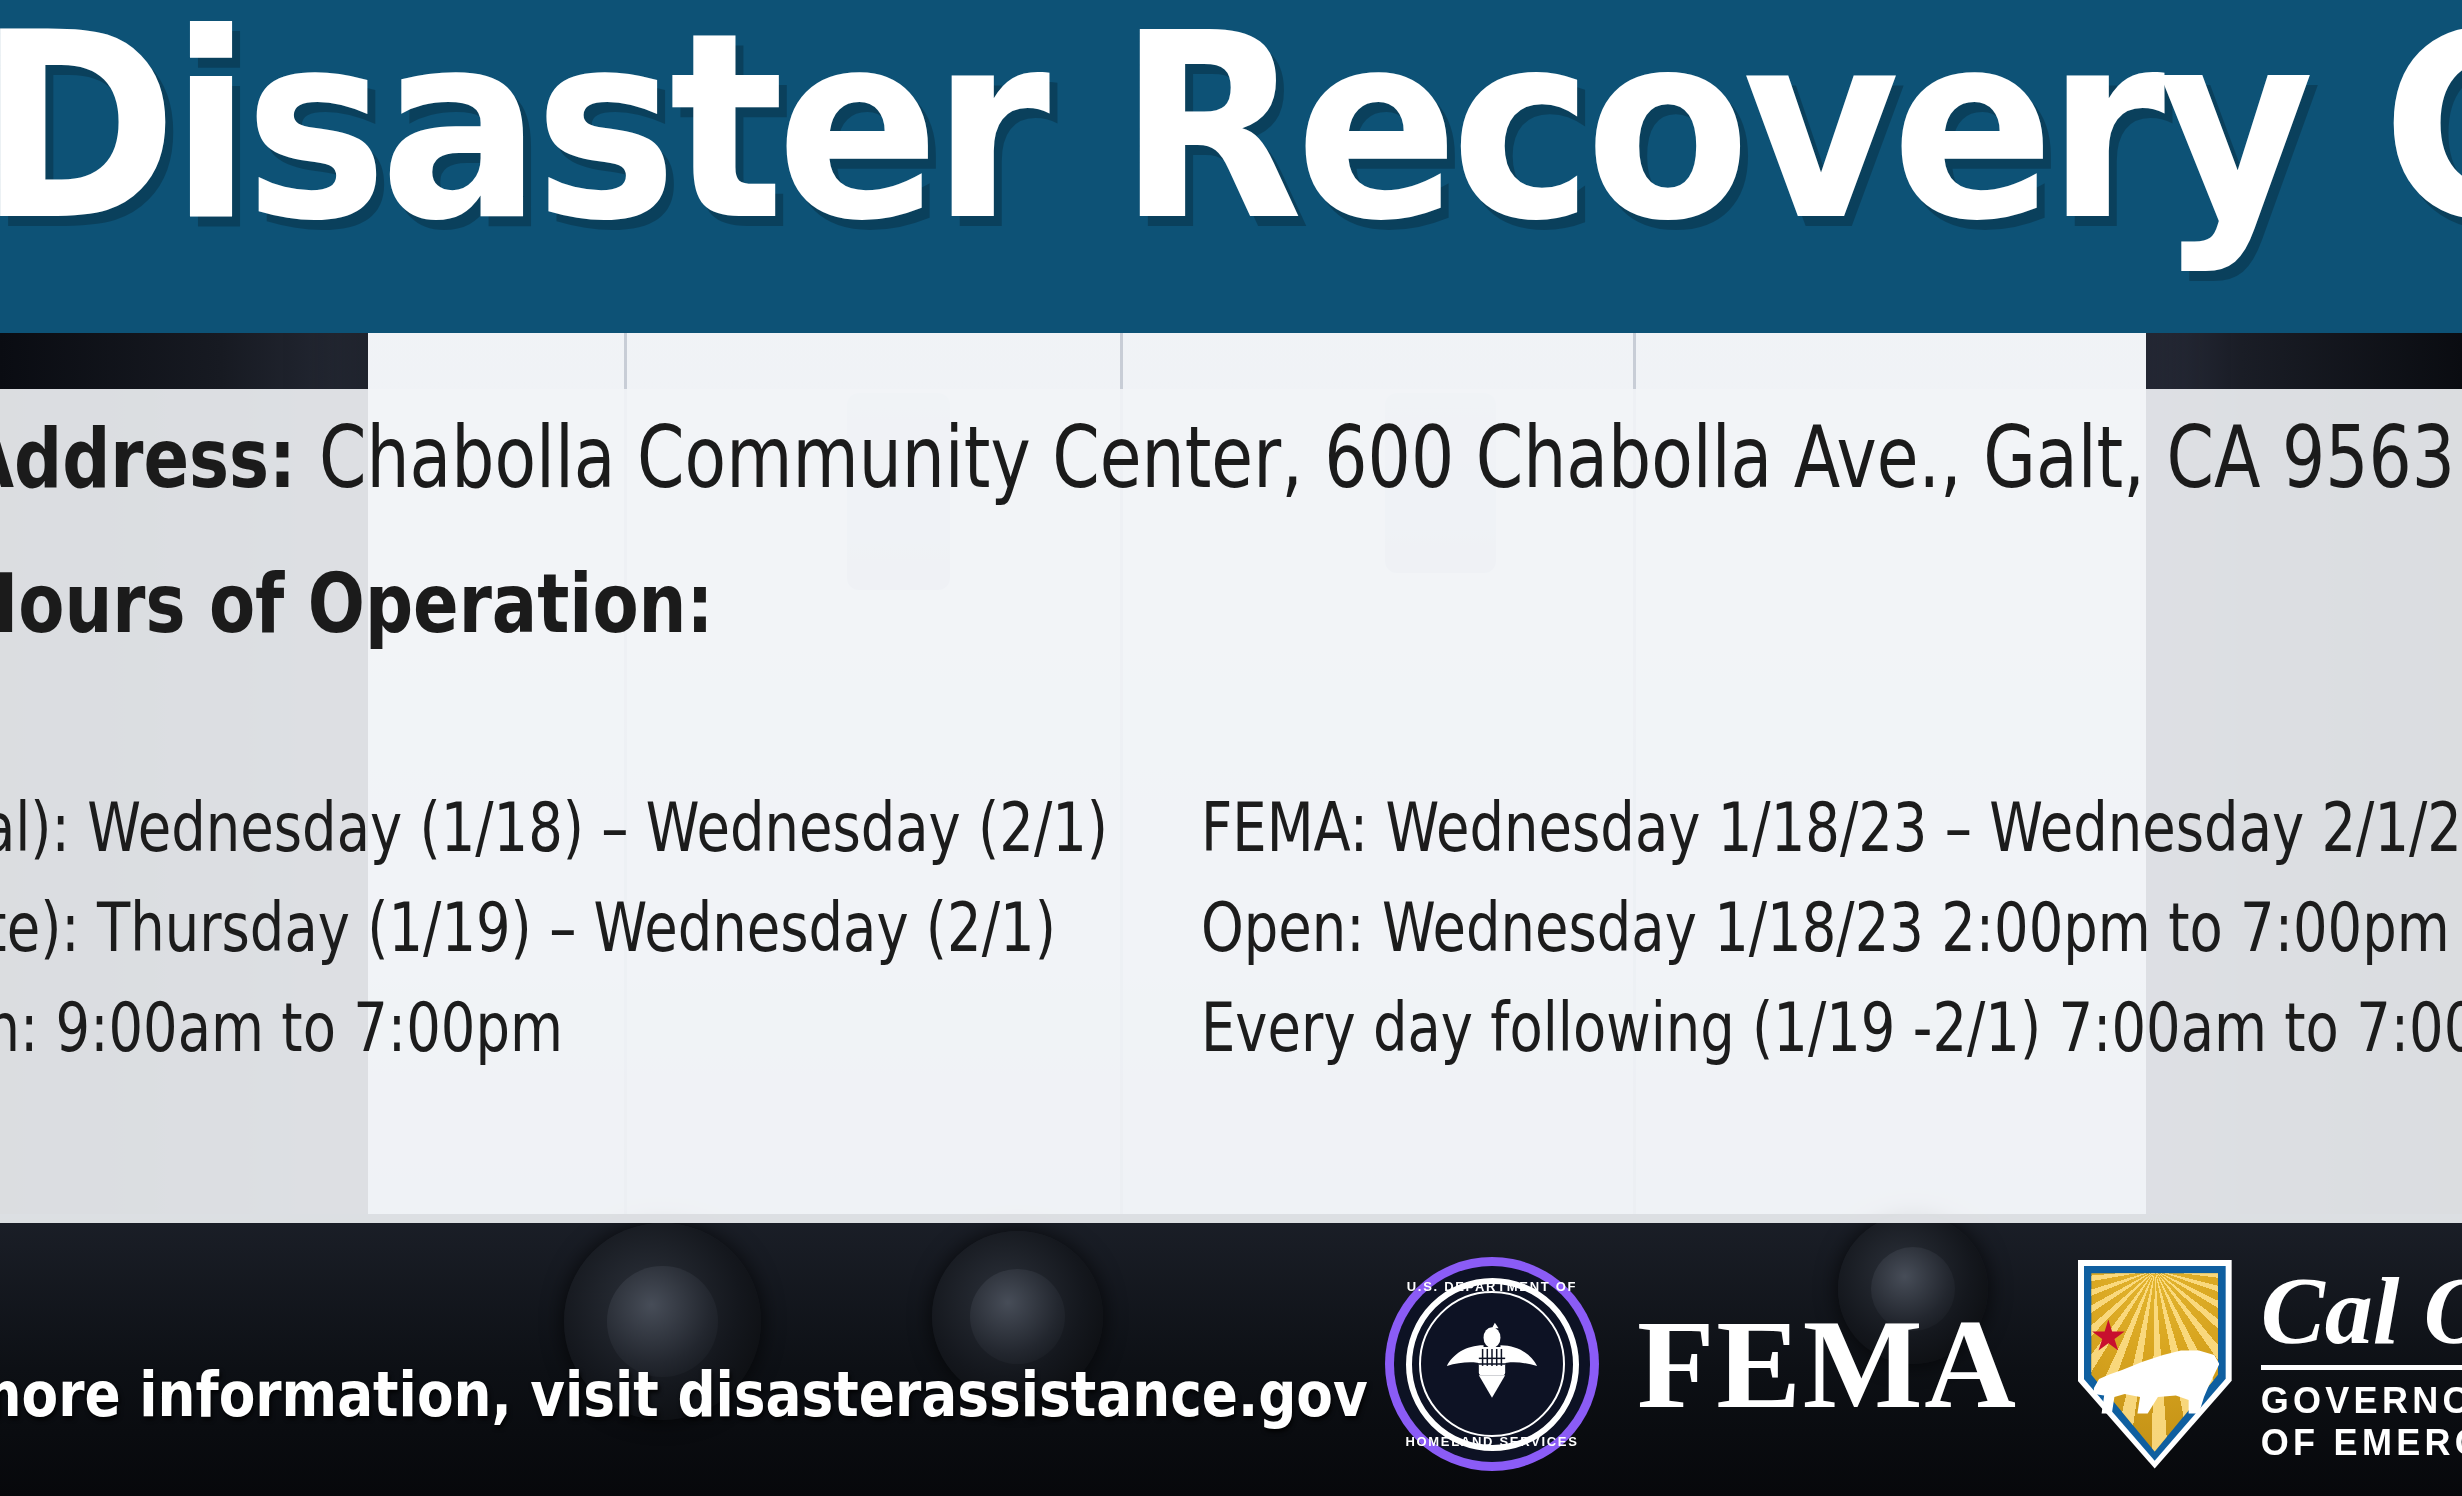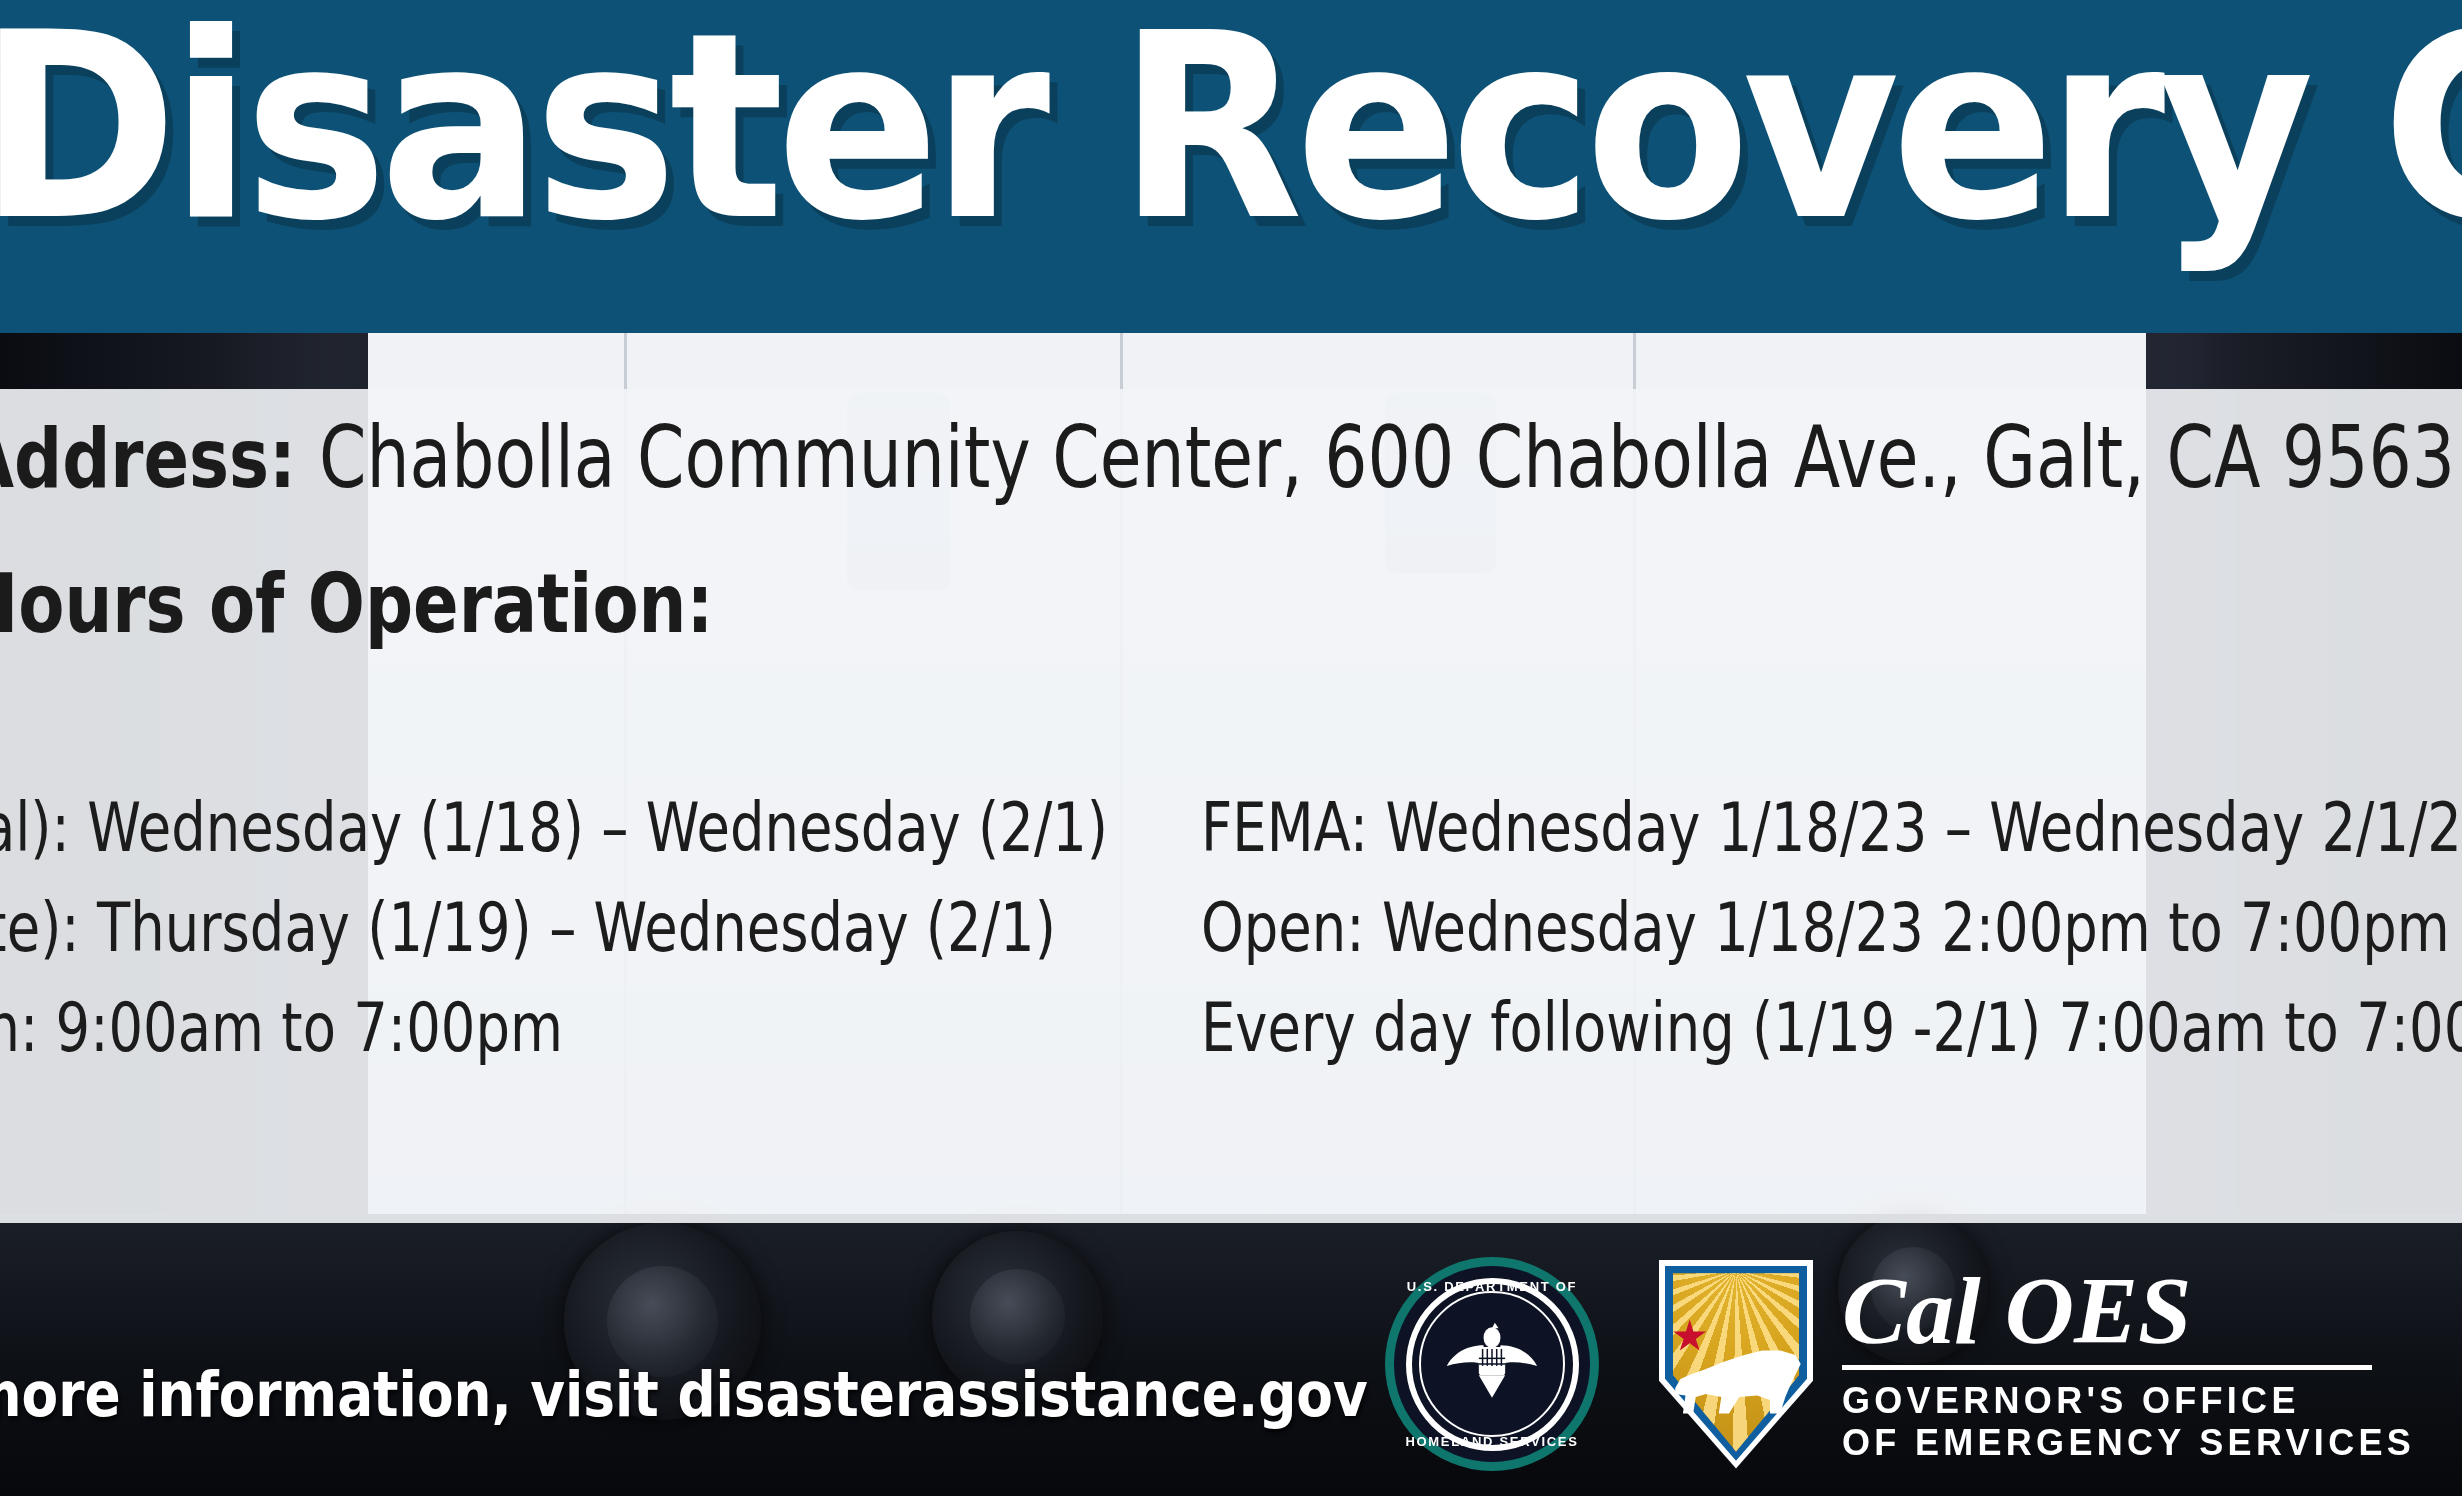--- a/index.html
+++ b/index.html
@@ -208,21 +208,21 @@
     height: 222px;
     display: flex;
     align-items: center;
   }
 
   
   .dhs-seal {
     position: relative;
     width: 214px; height: 214px;
     border-radius: 50%;
-    background: #0f766e;
+    background: #8b5cf6;
     flex: 0 0 auto;
   }
   .dhs-seal .inner {
     position: absolute;
     inset: 9.4px;
     border-radius: 50%;
     background: #0d1224;
   }
   .dhs-seal .ring {
     position: absolute;
@@ -434,20 +434,21 @@
           <line x1="45" y1="34" x2="45" y2="52"></line>
           <line x1="50" y1="34" x2="50" y2="52"></line>
           <line x1="55" y1="34" x2="55" y2="52"></line>
           <line x1="60" y1="34" x2="60" y2="52"></line>
           <line x1="36" y1="44" x2="64" y2="44"></line>
           <line x1="36" y1="50" x2="64" y2="50"></line>
         </g>
       </svg>
     </div>
 
+    <div class="fema-word">FEMA</div>
 
     <div class="oes-block">
       <div class="oes-shield">
         <div class="outerwhite"></div>
         <div class="blue"></div>
         <div class="gold">
           <div class="rays"></div>
         </div>
         <div class="star"></div>
         <div class="bear"></div>

